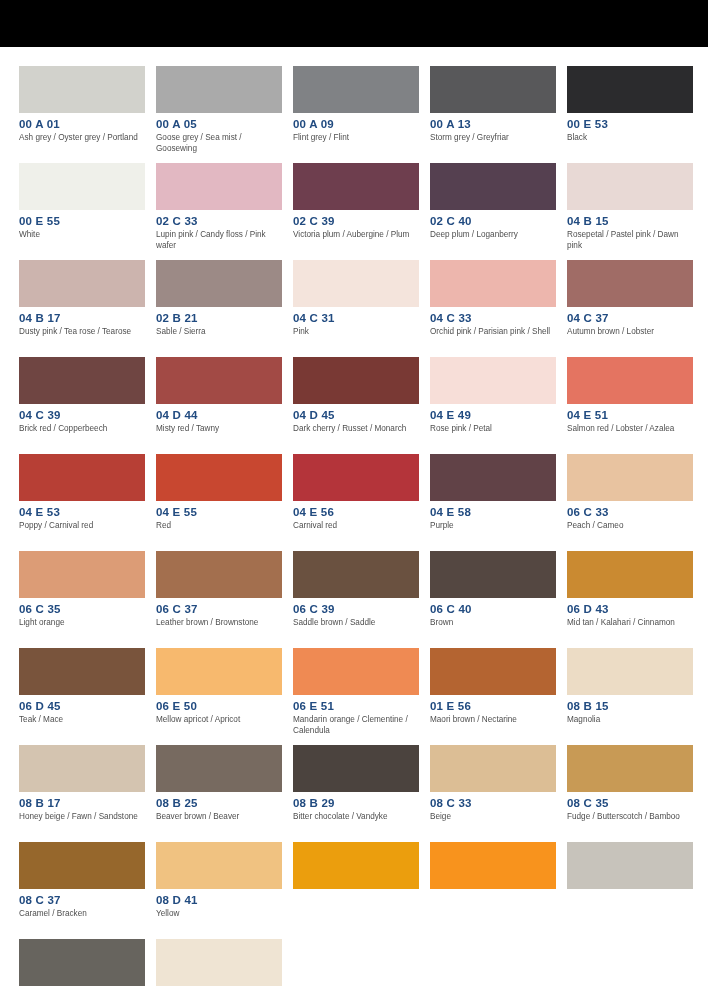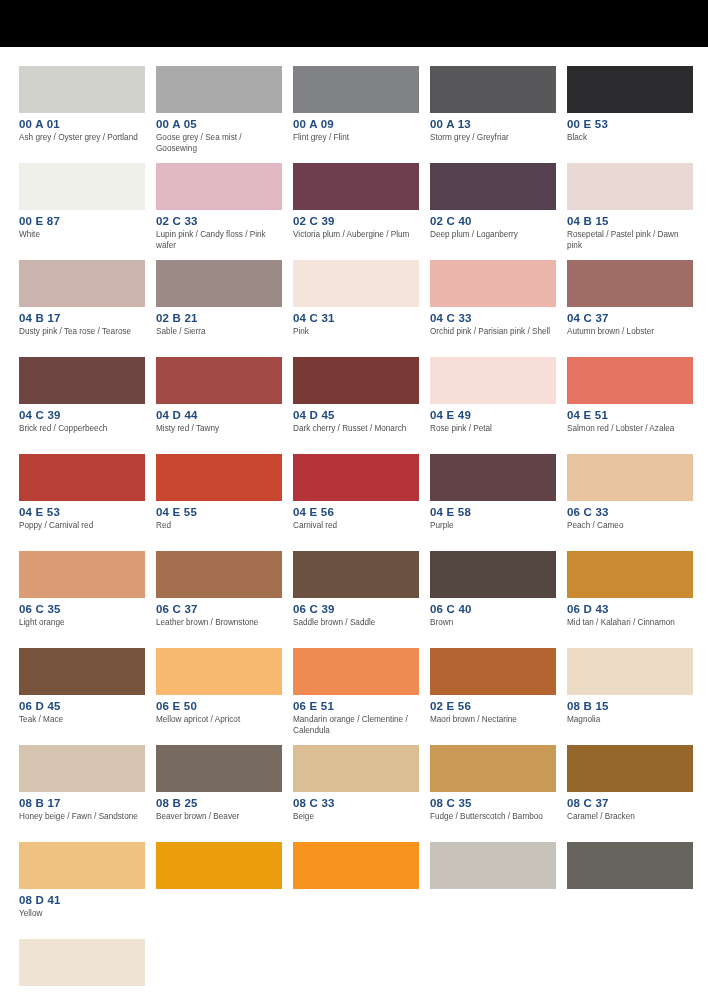--- a/index.html
+++ b/index.html
@@ -106,21 +106,21 @@
           <span class="code">00 A 13</span>
           <span class="desc">Storm grey / Greyfriar</span>
         </div>
         <div class="cell">
           <span class="chip" style="background: rgb(43, 43, 45);"></span>
           <span class="code">00 E 53</span>
           <span class="desc">Black</span>
         </div>
         <div class="cell">
           <span class="chip" style="background: rgb(239, 240, 234);"></span>
-          <span class="code">00 E 87</span>
+          <span class="code">00 E 55</span>
           <span class="desc">White</span>
         </div>
         <div class="cell">
           <span class="chip" style="background: rgb(226, 184, 194);"></span>
           <span class="code">02 C 33</span>
           <span class="desc">Lupin pink / Candy floss / Pink wafer</span>
         </div>
         <div class="cell">
           <span class="chip" style="background: rgb(110, 62, 78);"></span>
           <span class="code">02 C 39</span>
@@ -246,39 +246,44 @@
           <span class="code">06 E 50</span>
           <span class="desc">Mellow apricot / Apricot</span>
         </div>
         <div class="cell">
           <span class="chip" style="background: rgb(239, 138, 83);"></span>
           <span class="code">06 E 51</span>
           <span class="desc">Mandarin orange / Clementine / Calendula</span>
         </div>
         <div class="cell">
           <span class="chip" style="background: rgb(180, 100, 49);"></span>
-          <span class="code">02 E 56</span>
+          <span class="code">01 E 56</span>
           <span class="desc">Maori brown / Nectarine</span>
         </div>
         <div class="cell">
           <span class="chip" style="background: rgb(236, 220, 197);"></span>
           <span class="code">08 B 15</span>
           <span class="desc">Magnolia</span>
         </div>
         <div class="cell">
           <span class="chip" style="background: rgb(212, 196, 176);"></span>
           <span class="code">08 B 17</span>
           <span class="desc">Honey beige / Fawn / Sandstone</span>
         </div>
         <div class="cell">
           <span class="chip" style="background: rgb(119, 106, 96);"></span>
           <span class="code">08 B 25</span>
           <span class="desc">Beaver brown / Beaver</span>
         </div>
         <div class="cell">
+          <span class="chip" style="background: rgb(75, 67, 62);"></span>
+          <span class="code">08 B 29</span>
+          <span class="desc">Bitter chocolate / Vandyke</span>
+        </div>
+        <div class="cell">
           <span class="chip" style="background: rgb(220, 190, 149);"></span>
           <span class="code">08 C 33</span>
           <span class="desc">Beige</span>
         </div>
         <div class="cell">
           <span class="chip" style="background: rgb(200, 154, 85);"></span>
           <span class="code">08 C 35</span>
           <span class="desc">Fudge / Butterscotch / Bamboo</span>
         </div>
         <div class="cell">

